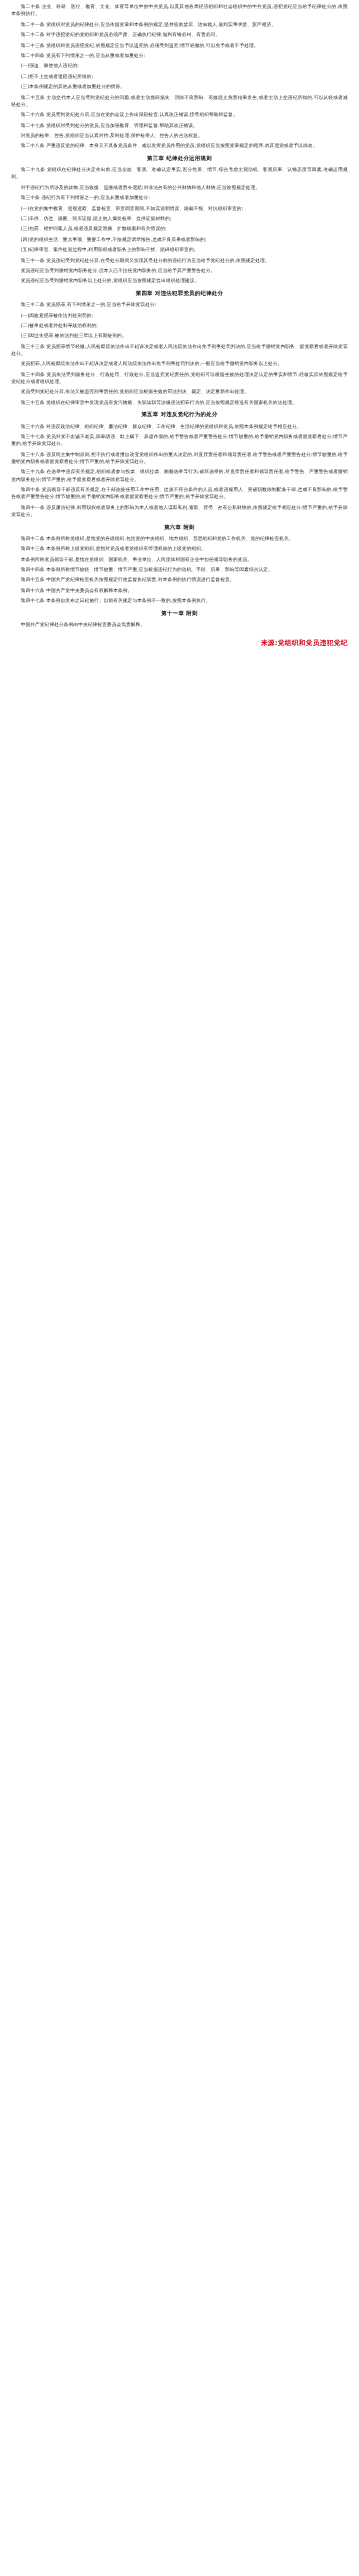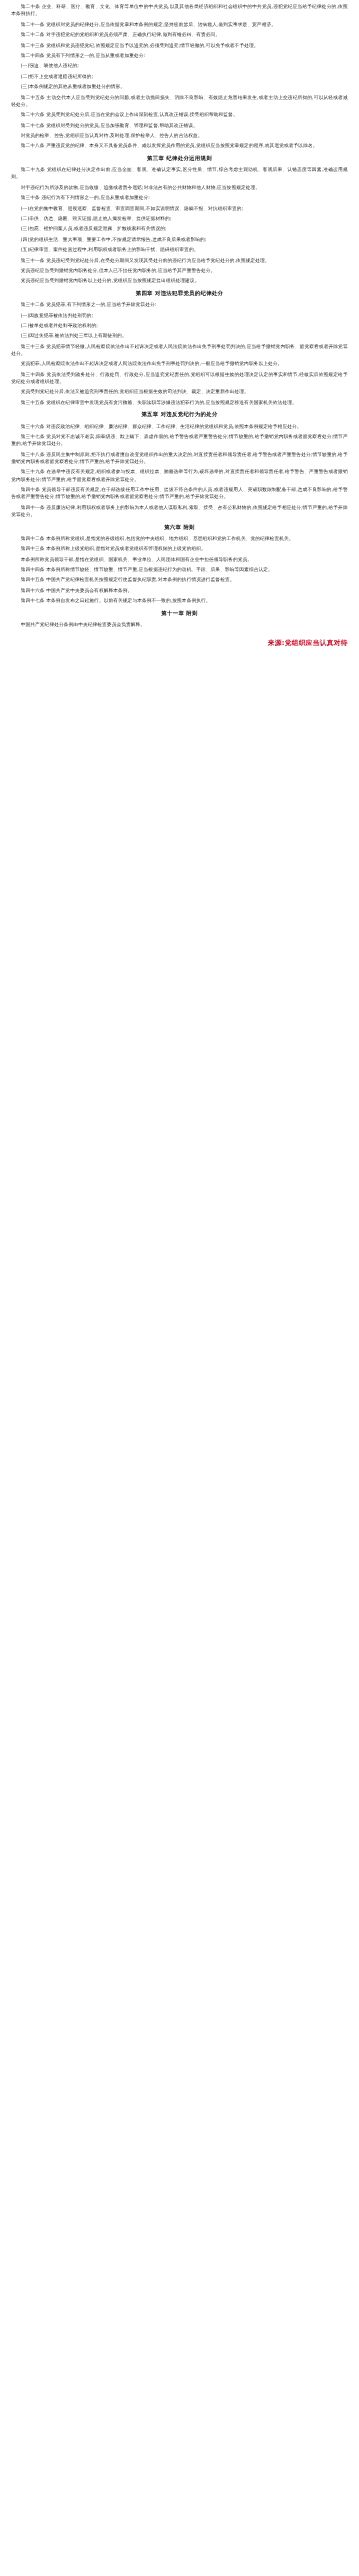--- a/index.html
+++ b/index.html
@@ -102,15 +102,15 @@
     <p class="para">本条例所称党员领导干部,是指在党组织、国家机关、事业单位、人民团体和国有企业中担任领导职务的党员。</p>
     <p class="para">第四十四条 本条例所称情节较轻、情节较重、情节严重,应当根据违纪行为的动机、手段、后果、影响等因素综合认定。</p>
     <p class="para">第四十五条 中国共产党纪律检查机关按照规定行使监督执纪职责,对本条例的执行情况进行监督检查。</p>
     <p class="para">第四十六条 中国共产党中央委员会有权解释本条例。</p>
     <p class="para">第四十七条 本条例自发布之日起施行。以前有关规定与本条例不一致的,按照本条例执行。</p>
     <h2 class="section">第十一章 附则</h2>
     <p class="para">中国共产党纪律处分条例由中央纪律检查委员会负责解释。</p>
   </div>
 
 <div class="footer">
-  <span class="src">来源:党组织应当认真对待</span>
+  <span class="src">来源:党组织和党员违犯党纪</span>
 </div>
 
 
 </body></html>

